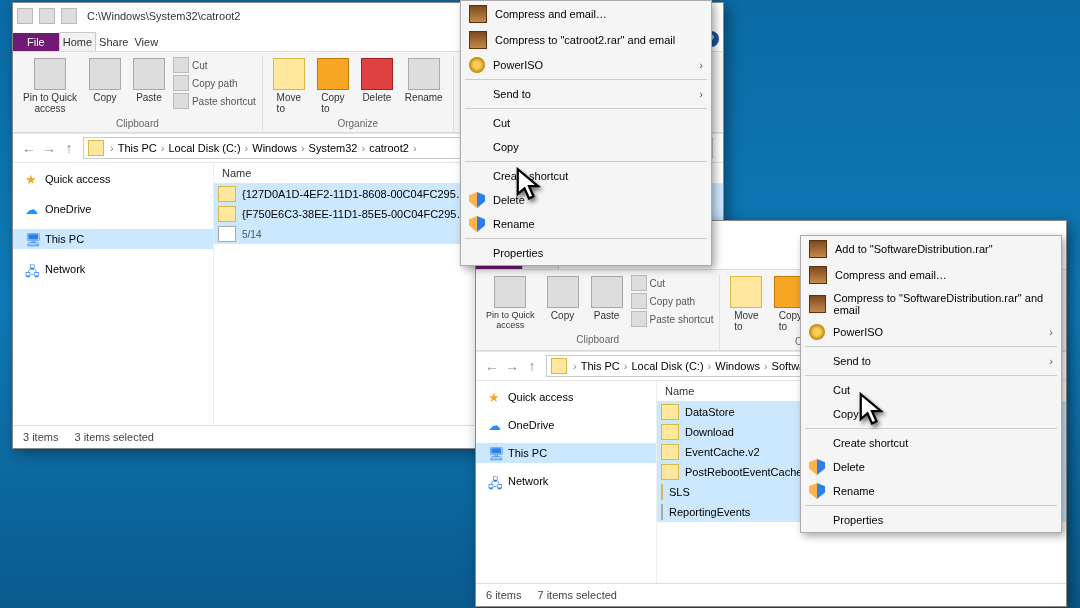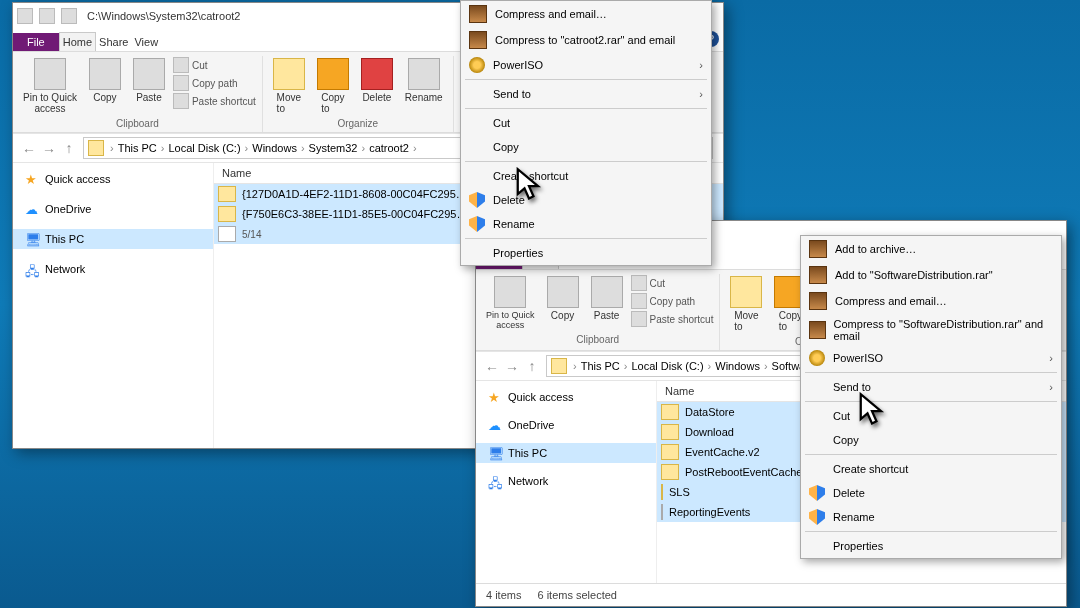--- a/index.html
+++ b/index.html
@@ -335,20 +335,24 @@
             <span class="fi"></span>
             <span class="fname">{F750E6C3-38EE-11D1-85E5-00C04FC295…</span>
           </div>
         <div class="filerow sel">
             <span class="fi doc"></span>
             <span class="fdate">5/14</span>
           </div>
       </div>
     </div>
   </div>
+  <div class="statusbar">
+    <span>3 items</span>
+    <span>3 items selected</span>
+  </div>
 </div>
 
 <div class="context-menu" style="left:460px; top:0px; width:250px;">
   <div class="cm-item">
       <span class="cm-ico ico-rar"></span>
       <span>Compress and email…</span>
     </div>
   <div class="cm-item">
       <span class="cm-ico ico-rar"></span>
       <span>Compress to "catroot2.rar" and email</span>
@@ -539,30 +543,26 @@
         <div class="filerow sel">
             <span class="fi doc"></span>
             <span class="fname" style="flex:0 0 200px">ReportingEvents</span>
             <span class="fdate">5/17/2021 10:53 AM</span>
             <span class="ftype">Text Document</span>
           </div>
       </div>
     </div>
   </div>
   <div class="statusbar">
-    <span>4 items</span>
-    <span>6 items selected</span>
+    <span>6 items</span>
+    <span>7 items selected</span>
   </div>
 </div>
 
 <div class="context-menu" style="left:800px; top:235px; width:260px;">
-  <div class="cm-item">
-      <span class="cm-ico ico-rar"></span>
-      <span>Add to archive…</span>
-    </div>
   <div class="cm-item">
       <span class="cm-ico ico-rar"></span>
       <span>Add to "SoftwareDistribution.rar"</span>
     </div>
   <div class="cm-item">
       <span class="cm-ico ico-rar"></span>
       <span>Compress and email…</span>
     </div>
   <div class="cm-item">
       <span class="cm-ico ico-rar"></span>

